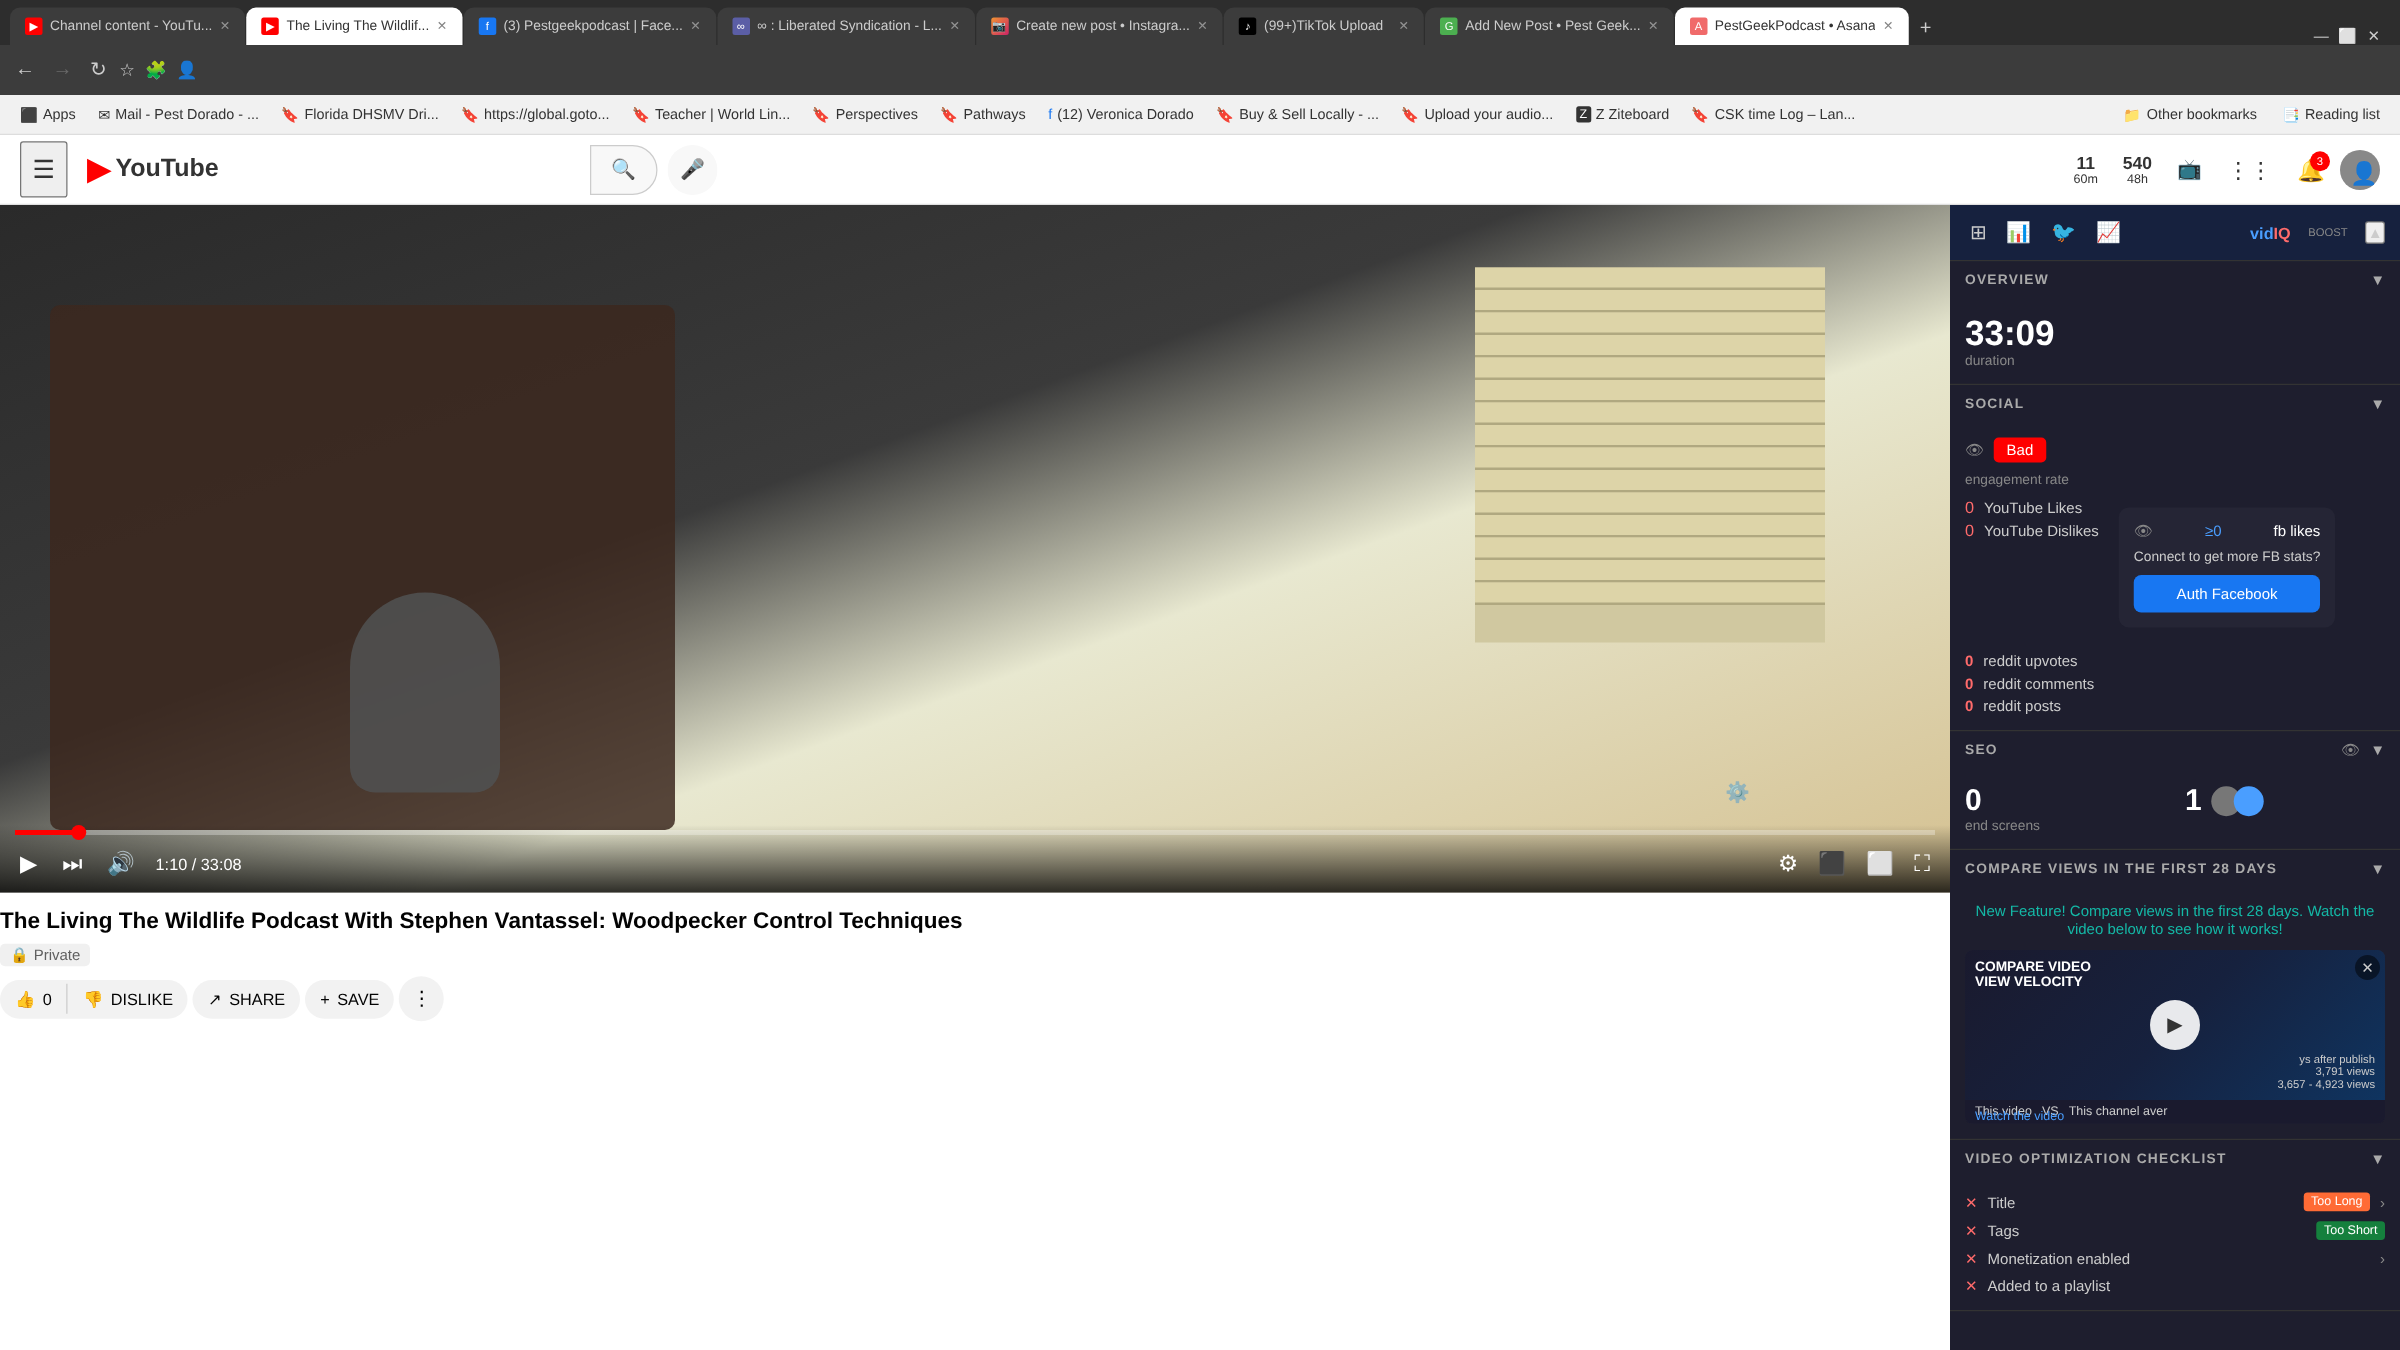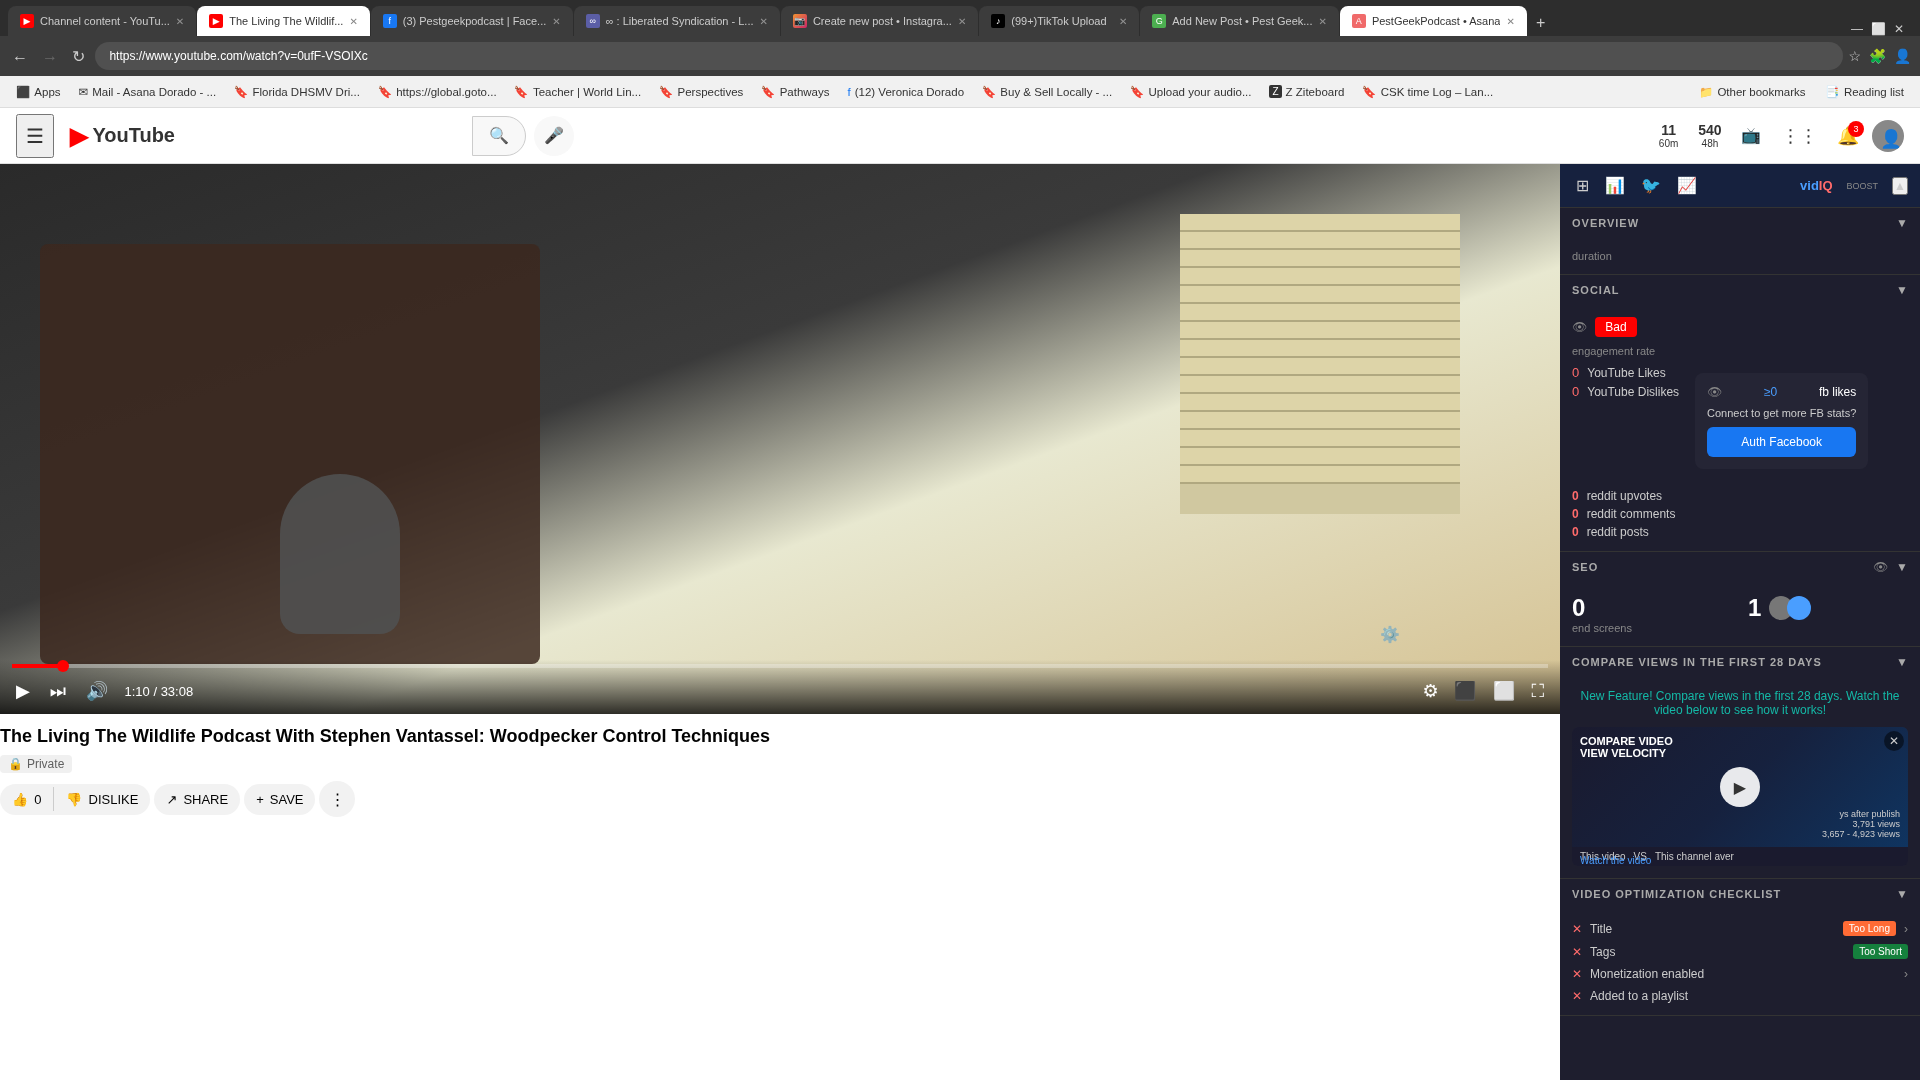--- a/index.html
+++ b/index.html
@@ -191,36 +191,35 @@
       <span style="cursor:pointer;">—</span>
       <span style="cursor:pointer;">⬜</span>
       <span style="cursor:pointer;">✕</span>
     </div>
   </div>
 
   <div class="address-bar-row">
     <button class="nav-btn">←</button>
     <button class="nav-btn" disabled="">→</button>
     <button class="nav-btn">↻</button>
-    <input class="address-bar" type="text" value="https://www.youtube.com/watch?v=0ufF-VSOIXc" style="">
     <div class="address-bar-icons">
       <span class="addr-icon">☆</span>
       <span class="addr-icon">🧩</span>
       <span class="addr-icon">👤</span>
     </div>
   </div>
 
   <div class="bookmarks-bar">
     <div class="bm-item">
       <span>⬛</span>
       <span>Apps</span>
     </div>
     <div class="bm-item">
       <span>✉</span>
-      <span>Mail - Asana Dorado - ...</span>
+      <span>Mail - Pest Dorado - ...</span>
     </div>
     <div class="bm-item">
       <span>🔖</span>
       <span>Florida DHSMV Dri...</span>
     </div>
     <div class="bm-item">
       <span>🔖</span>
       <span>https://global.goto...</span>
     </div>
     <div class="bm-item">
@@ -403,20 +402,21 @@
           <button class="vidiq-toggle">▲</button>
         </div>
       </div>
 
       <div class="vidiq-section">
         <div class="vidiq-section-header">
           <span class="vidiq-section-title">OVERVIEW</span>
           <span class="vidiq-section-toggle">▼</span>
         </div>
         <div class="overview-content">
+          <div class="duration-big">33:09</div>
           <div class="duration-label">duration</div>
         </div>
       </div>
 
       <div class="vidiq-section">
         <div class="vidiq-section-header">
           <span class="vidiq-section-title">SOCIAL</span>
           <span class="vidiq-section-toggle">▼</span>
         </div>
         <div class="social-content">

